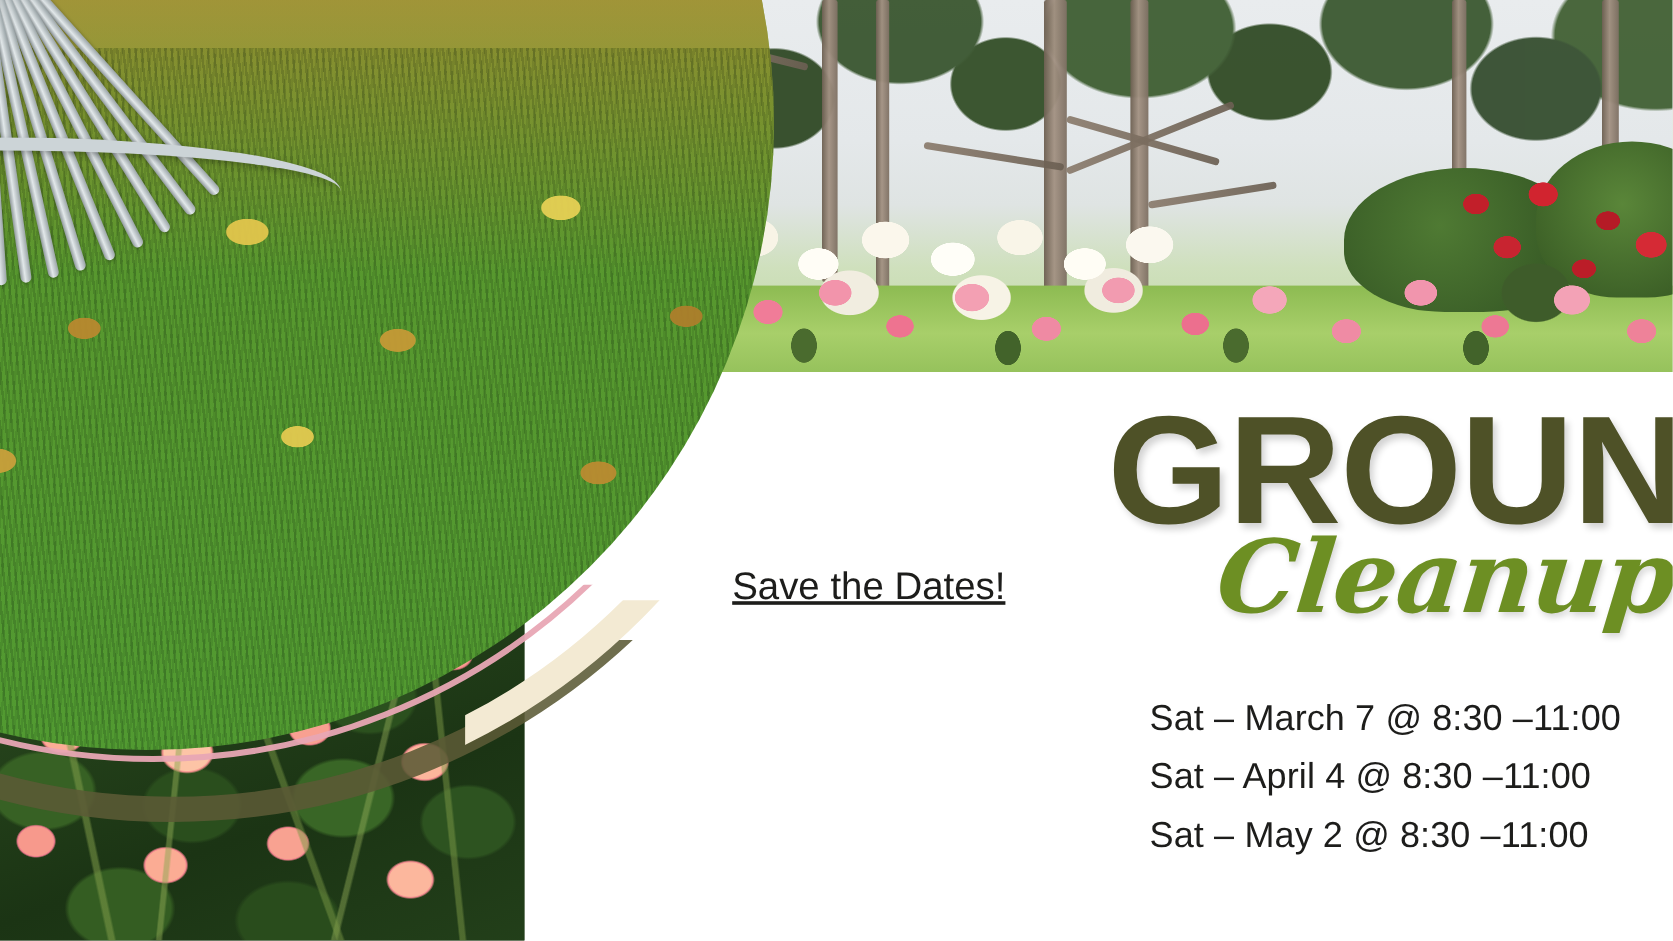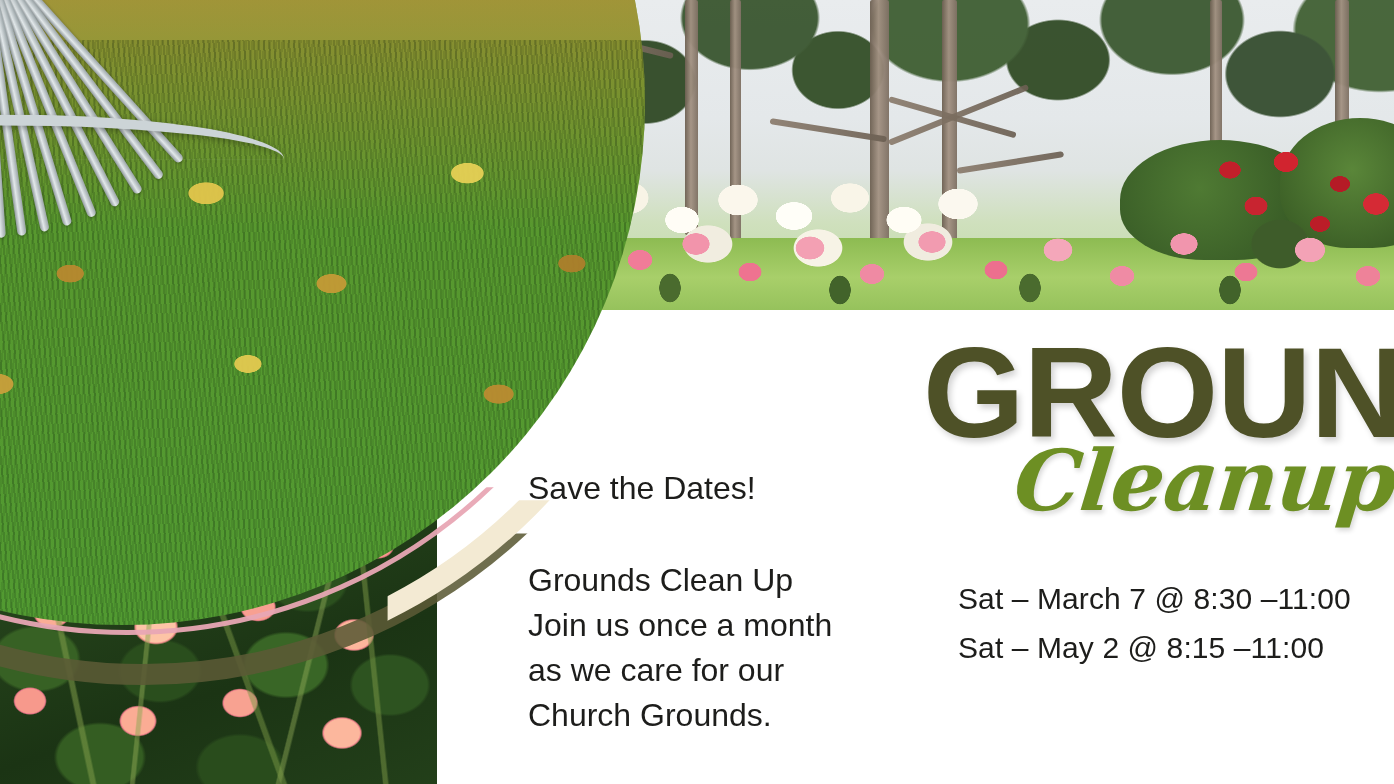--- a/index.html
+++ b/index.html
@@ -337,21 +337,23 @@
     line-height:49px;
     color:#1d1d1b;
     white-space:nowrap;
     letter-spacing:.1px;
   }
 
   .center-copy{
     position:absolute;
     left:528px;top:468px;
     width:392px;
+    text-align:center;
     color:#1d1d1b;
+    text-decoration:underline;
   }
   .save-dates{
     font-size:32px;
     line-height:40px;
     margin:0;
   }
   .body-copy{
     margin:50px 0 0 0;
     font-size:32px;
     line-height:45px;
@@ -421,26 +423,21 @@
     </div>
   </div>
 
   <div class="headline">
     <div class="word-grounds">GROUNDS</div>
     <div class="word-cleanup">Cleanup</div>
   </div>
 
   <div class="dates">
     <div class="date-line">Sat – March 7 @ 8:30 –11:00</div>
-    <div class="date-line">Sat – May 2 @ 8:15 –11:00</div>
+    <div class="date-line">Sat – April 4 @ 8:30 –11:00</div>
+    <div class="date-line">Sat – May 2 @ 8:30 –11:00</div>
   </div>
 
   <div class="center-copy">
     <p class="save-dates">Save the Dates!</p>
-    <p class="body-copy">
-      <span>Grounds Clean Up</span>
-      <span>Join us once a month</span>
-      <span>as we care for our</span>
-      <span>Church Grounds.</span>
-    </p>
   </div>
 
 </div>
 
 </body></html>

